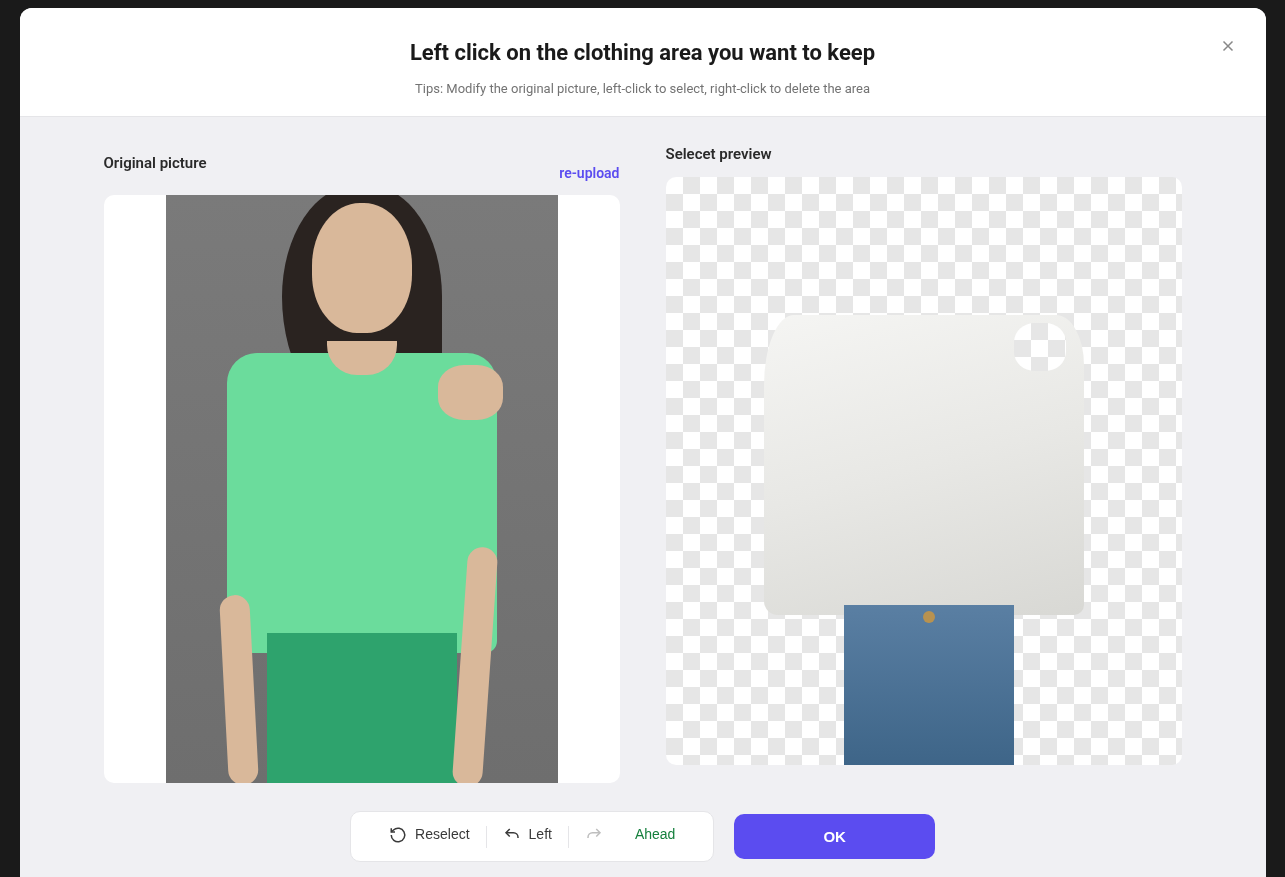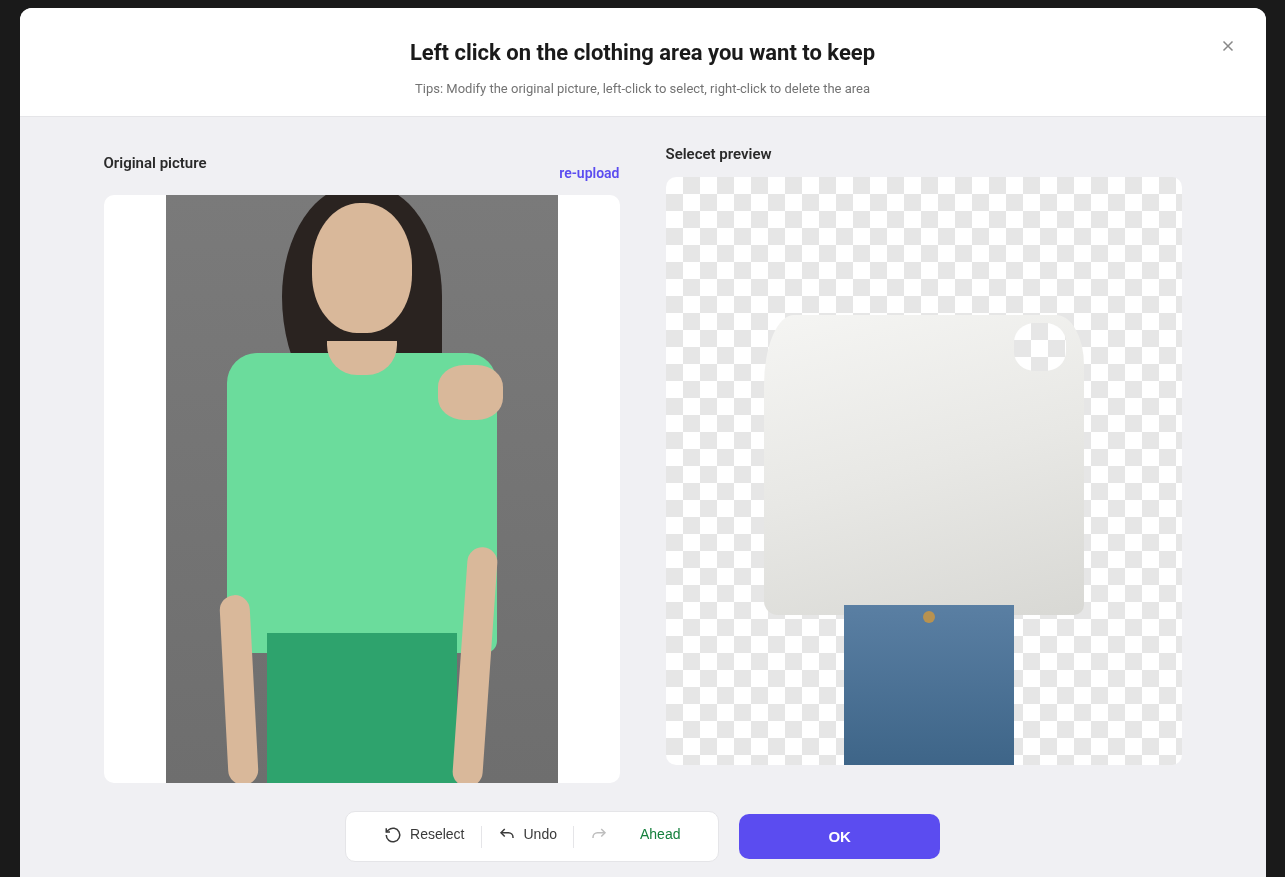--- a/index.html
+++ b/index.html
@@ -359,21 +359,21 @@
           <span>Reselect</span>
         </button>
         <div class="tool-divider"></div>
         <button class="tool-btn">
           <span>
             <svg viewBox="0 0 24 24" fill="none" stroke="#3a3a3a" stroke-width="2">
                 <path d="M9 14L4 9l5-5"></path>
                 <path d="M4 9h10a6 6 0 0 1 6 6v1"></path>
               </svg>
           </span>
-          <span>Undo</span>
+          <span>Left</span>
         </button>
         <div class="tool-divider"></div>
         <button class="tool-btn disabled">
           <span>
             <svg viewBox="0 0 24 24" fill="none" stroke="#bebebe" stroke-width="2">
                 <path d="M15 14l5-5-5-5"></path>
                 <path d="M20 9H10a6 6 0 0 0-6 6v1"></path>
               </svg>
           </span>
           <span>Ahead</span>

